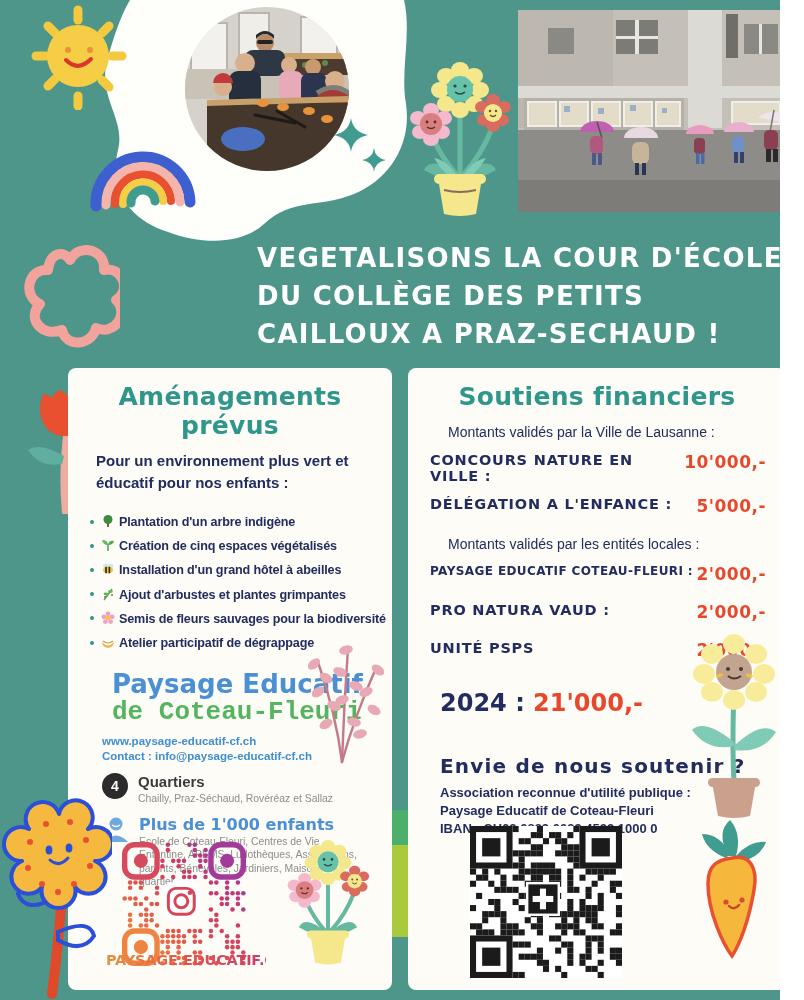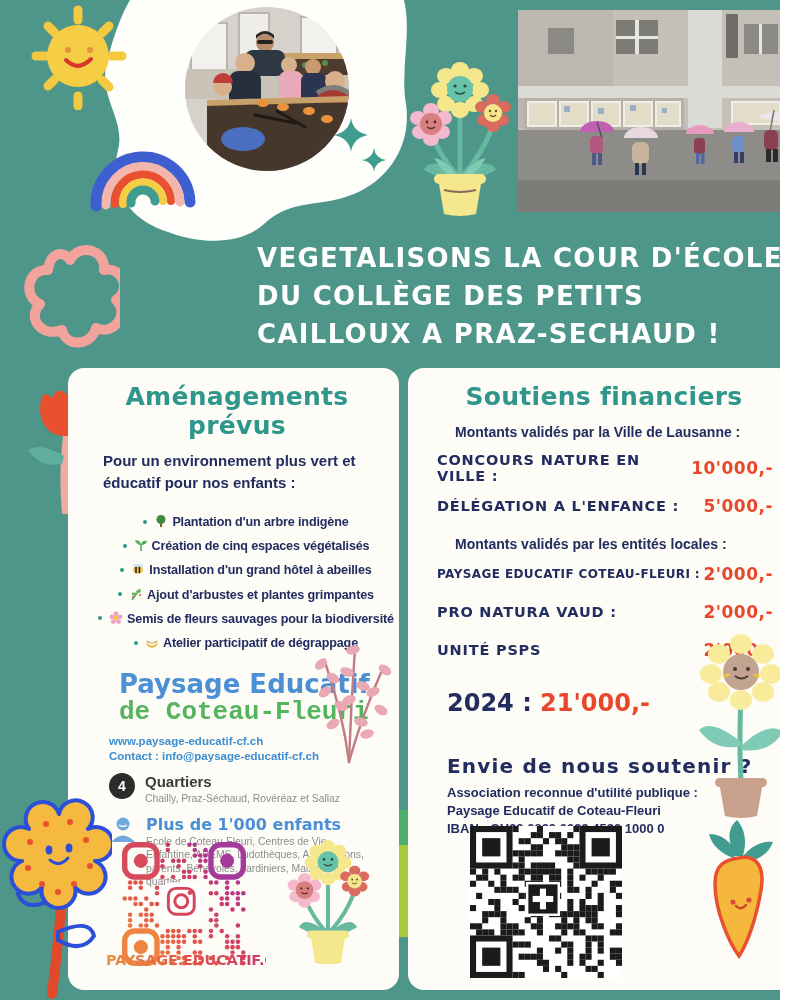--- a/index.html
+++ b/index.html
@@ -20,53 +20,53 @@
   .title{left:257px;top:239px;width:540px;color:#FFFFFF;font-weight:bold;
          font-size:26px;line-height:38px;letter-spacing:1.3px;font-family:"DejaVu Sans",sans-serif;}
 
   .pink-outline-flower{left:20px;top:238px;width:100px;height:110px;}
   .tulip{left:10px;top:384px;width:100px;height:130px;z-index:1;}
   .green-shape{left:378px;top:810px;width:44px;height:52px;background:#4CAF6B;border-radius:12px;z-index:1;}
   .lime-shape{left:378px;top:845px;width:44px;height:92px;background:#A9C93F;border-radius:12px;z-index:1;}
   .bottom-flower{left:2px;top:782px;width:110px;height:218px;z-index:3;}
 
   
-  .card{background:#FDFCF7;border-radius:16px;z-index:2;padding-left:7px;}
+  .card{background:#FDFCF7;border-radius:8px;z-index:2;}
   .card-left{left:68px;top:368px;width:324px;height:622px;}
   .card-right{left:408px;top:368px;width:378px;height:622px;}
   .card h2{margin:14px 0 0 0;text-align:center;color:#2F968B;font-size:25px;
            font-family:"DejaVu Sans",sans-serif;font-weight:bold;letter-spacing:.3px;}
   .navy{color:#222C5E;}
   .red{color:#E7482C;}
 
   .intro{margin:10px 18px 0 28px;font-size:15px;font-weight:bold;line-height:22px;}
   .plan-list{margin:16px 4px 0 22px;padding:0;list-style:none;}
-  .plan-list li{font-size:12.6px;font-weight:bold;line-height:24.2px;white-space:nowrap;letter-spacing:-0.15px;text-align:center;}
+  .plan-list li{font-size:12.6px;font-weight:bold;line-height:24.2px;white-space:nowrap;letter-spacing:-0.15px;}
   .bullet-dot{display:inline-block;width:4px;height:4px;border-radius:50%;background:#2F968B;vertical-align:middle;margin:0 7px 2px 0;}
   .mini-icon{display:inline-block;width:14px;height:14px;vertical-align:-2px;margin-right:4px;}
 
   .org-name1{margin:16px 0 0 44px;color:#4B8FD5;font-size:26px;font-weight:bold;line-height:27px;font-family:"DejaVu Sans",sans-serif;}
   .org-name2{margin:0 0 0 44px;color:#55B45E;font-size:26px;font-weight:bold;line-height:28px;font-family:Liberation Mono, monospace;}
   .org-link{margin:8px 0 0 34px;color:#3E8ED0;font-size:11.5px;font-weight:bold;line-height:14px;}
   .org-link2{margin:1px 0 0 34px;color:#3E8ED0;font-size:11.5px;font-weight:bold;line-height:14px;}
   .fact-row{margin:10px 0 0 34px;display:flex;}
   .count-badge{width:26px;height:26px;border-radius:50%;background:#2B2B2B;color:#fff;font-size:14px;font-weight:bold;
                display:flex;align-items:center;justify-content:center;flex:0 0 26px;margin-right:10px;}
   .person-icon{width:28px;height:26px;flex:0 0 28px;margin-right:9px;}
   .fact-title{font-size:15px;font-weight:bold;color:#3A3A3A;line-height:17px;}
   .fact-title.blue{color:#4B8FD5;font-size:16px;font-family:"DejaVu Sans",sans-serif;}
   .fact-sub{font-size:10.4px;color:#8C8C8C;line-height:13.5px;margin-top:2px;width:230px;}
   .branch{right:4px;top:266px;width:92px;height:132px;}
   .qr-insta{left:54px;top:474px;width:124px;height:124px;}
   .insta-handle{left:38px;top:584px;width:160px;text-align:center;font-size:14.5px;font-weight:bold;letter-spacing:-0.2px;
       font-family:"DejaVu Sans",sans-serif;
       background:linear-gradient(90deg,#E8923C,#E2544A,#C93A6E);-webkit-background-clip:text;background-clip:text;color:transparent;}
 
-  .fin-sub{margin:13px 0 0 40px;font-size:14px;font-weight:bold;}
-  .fin-row{display:flex;align-items:center;margin:12px 20px 0 22px;}
+  .fin-sub{margin:13px 0 0 40px;font-size:14px;font-weight:normal;}
+  .fin-row{display:flex;align-items:flex-start;margin:12px 20px 0 22px;}
   .fin-row .lbl{font-family:"DejaVu Sans",sans-serif;font-weight:bold;font-size:14.5px;letter-spacing:.8px;color:#222C5E;}
   .fin-row .amt{margin-left:auto;font-family:"DejaVu Sans",sans-serif;font-weight:bold;font-size:17px;color:#E7482C;letter-spacing:.5px;}
   .total{margin:26px 0 0 32px;font-size:24px;font-weight:bold;line-height:34px;font-family:"DejaVu Sans",sans-serif;}
   .support-title{margin:34px 0 0 32px;font-size:20px;font-weight:bold;letter-spacing:1.2px;font-family:"DejaVu Sans",sans-serif;}
   .support-line{margin:6px 0 0 32px;font-size:13px;font-weight:bold;line-height:17px;width:290px;}
   .qr-swiss{left:62px;top:458px;width:152px;height:152px;background:#fff;}
   .sunflower{right:8px;top:266px;width:88px;height:184px;}
   .carrot{right:14px;bottom:26px;width:80px;height:148px;}
 </style>
 </head>

